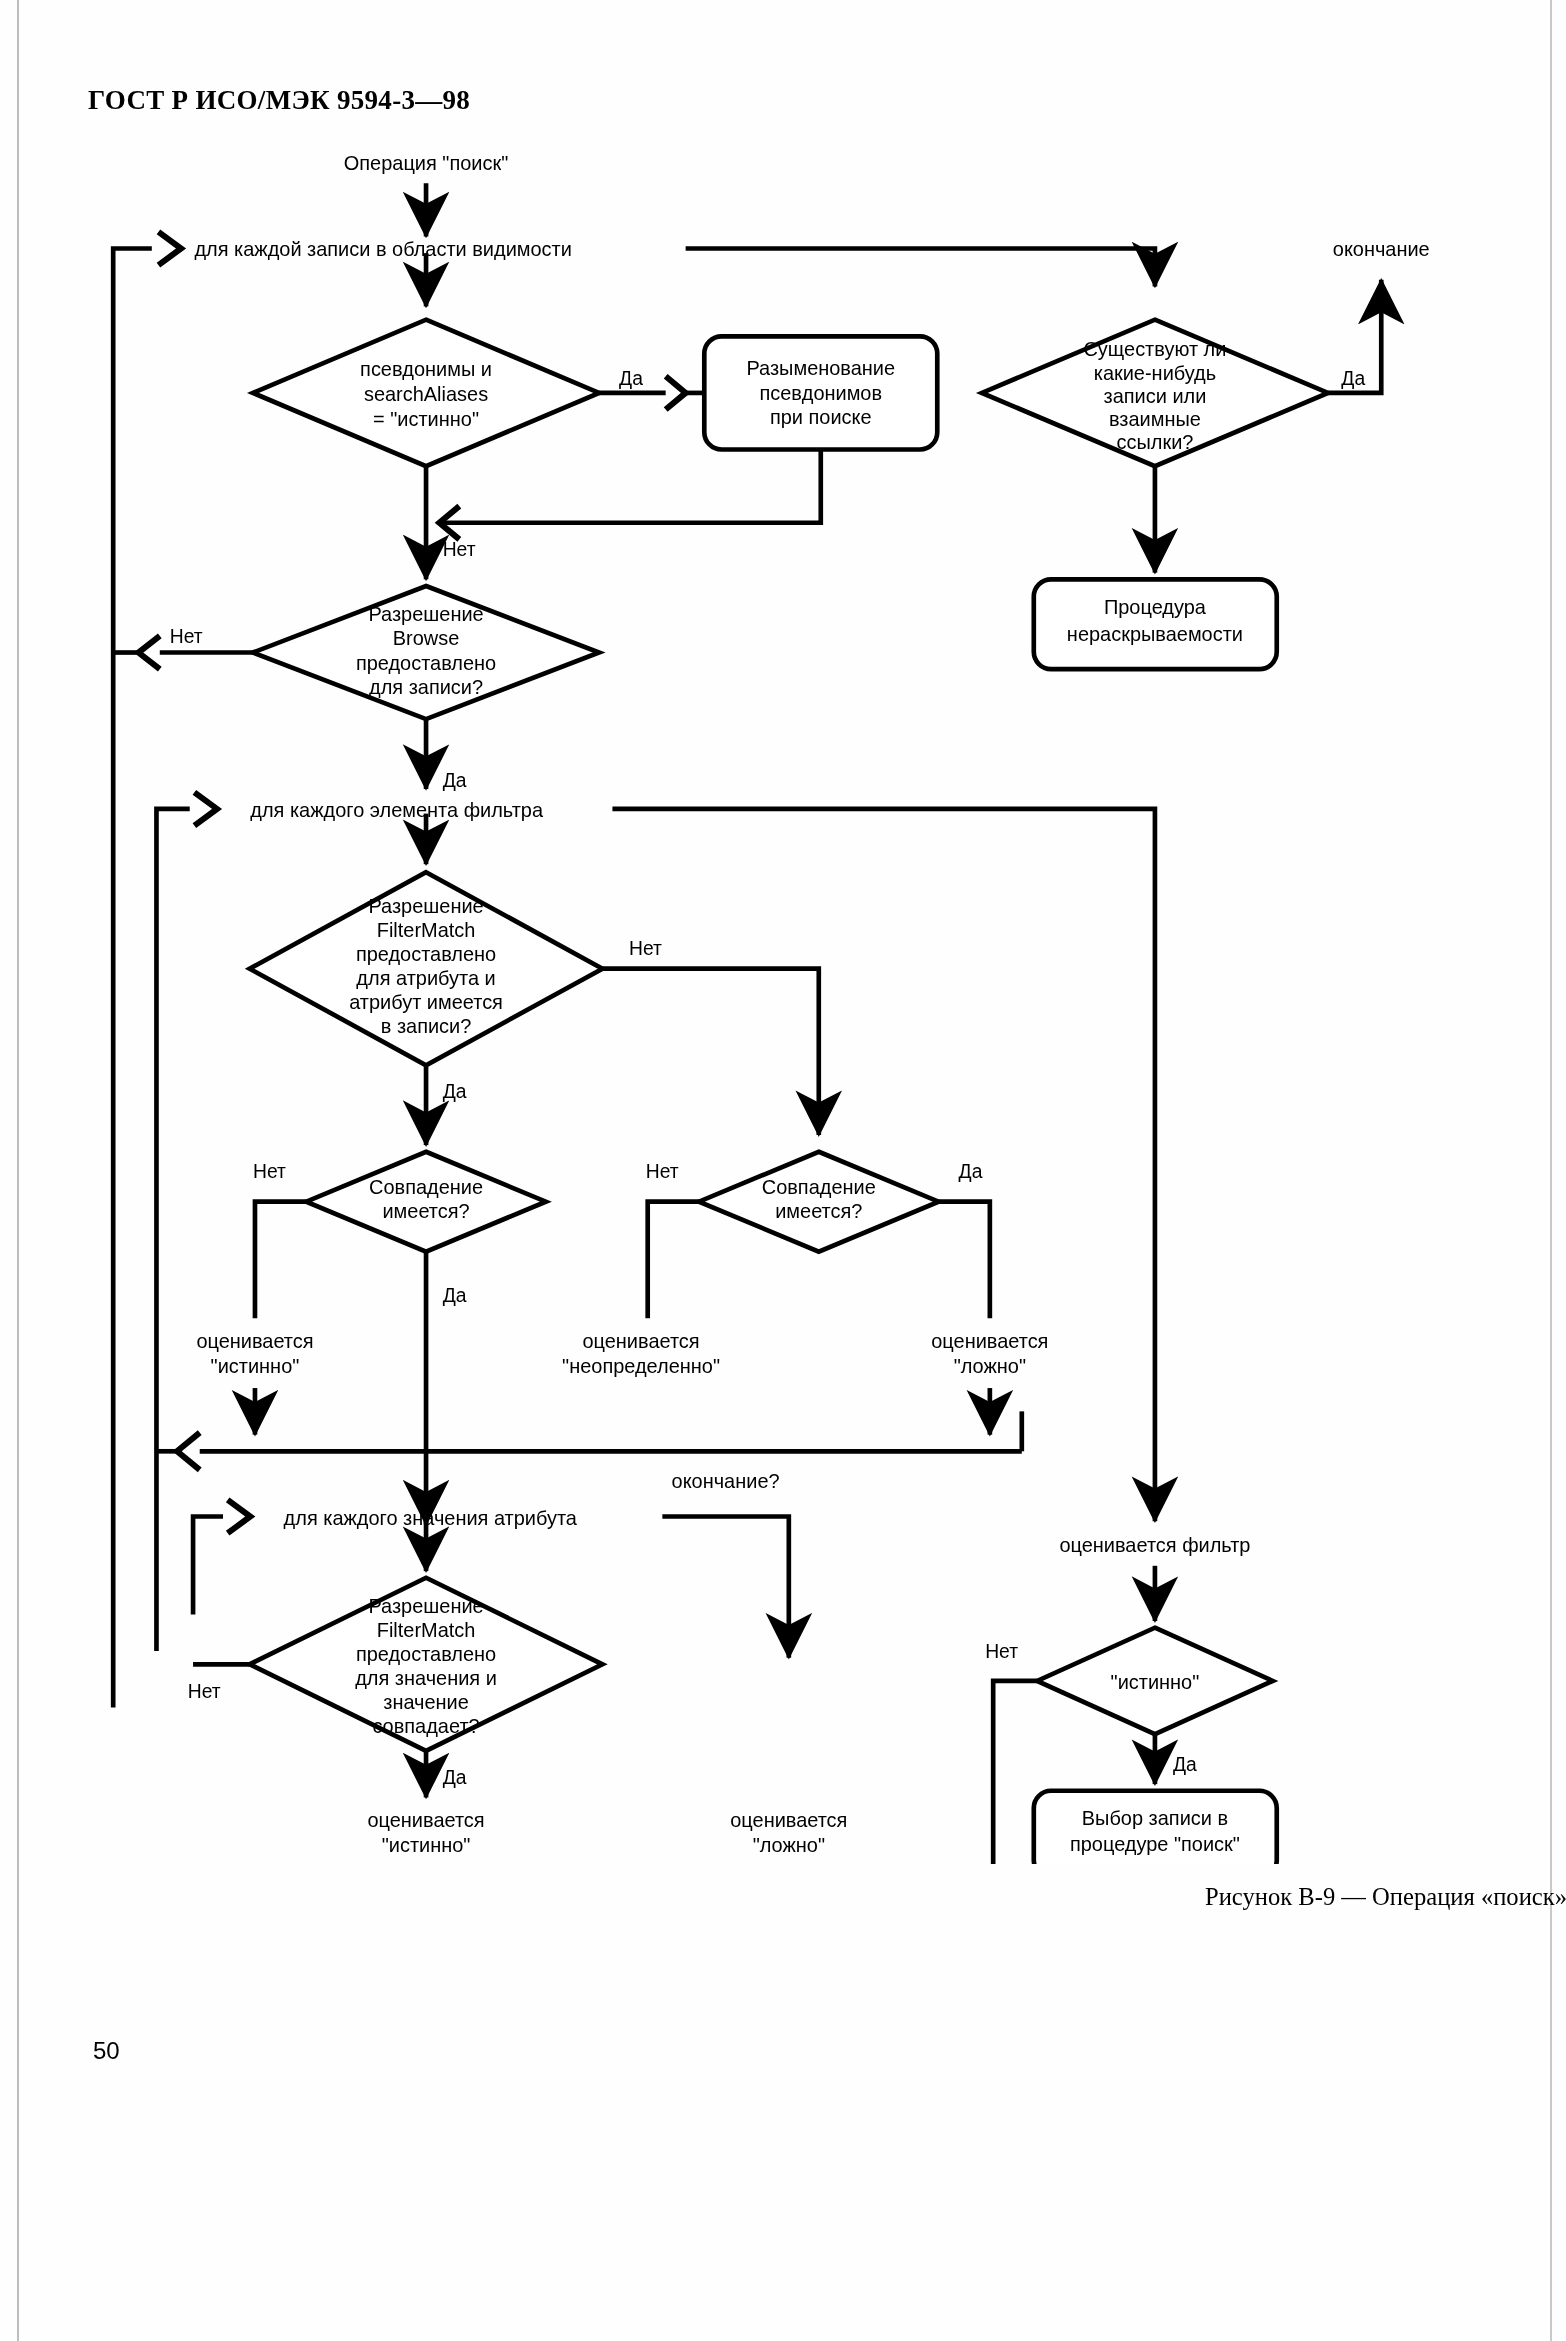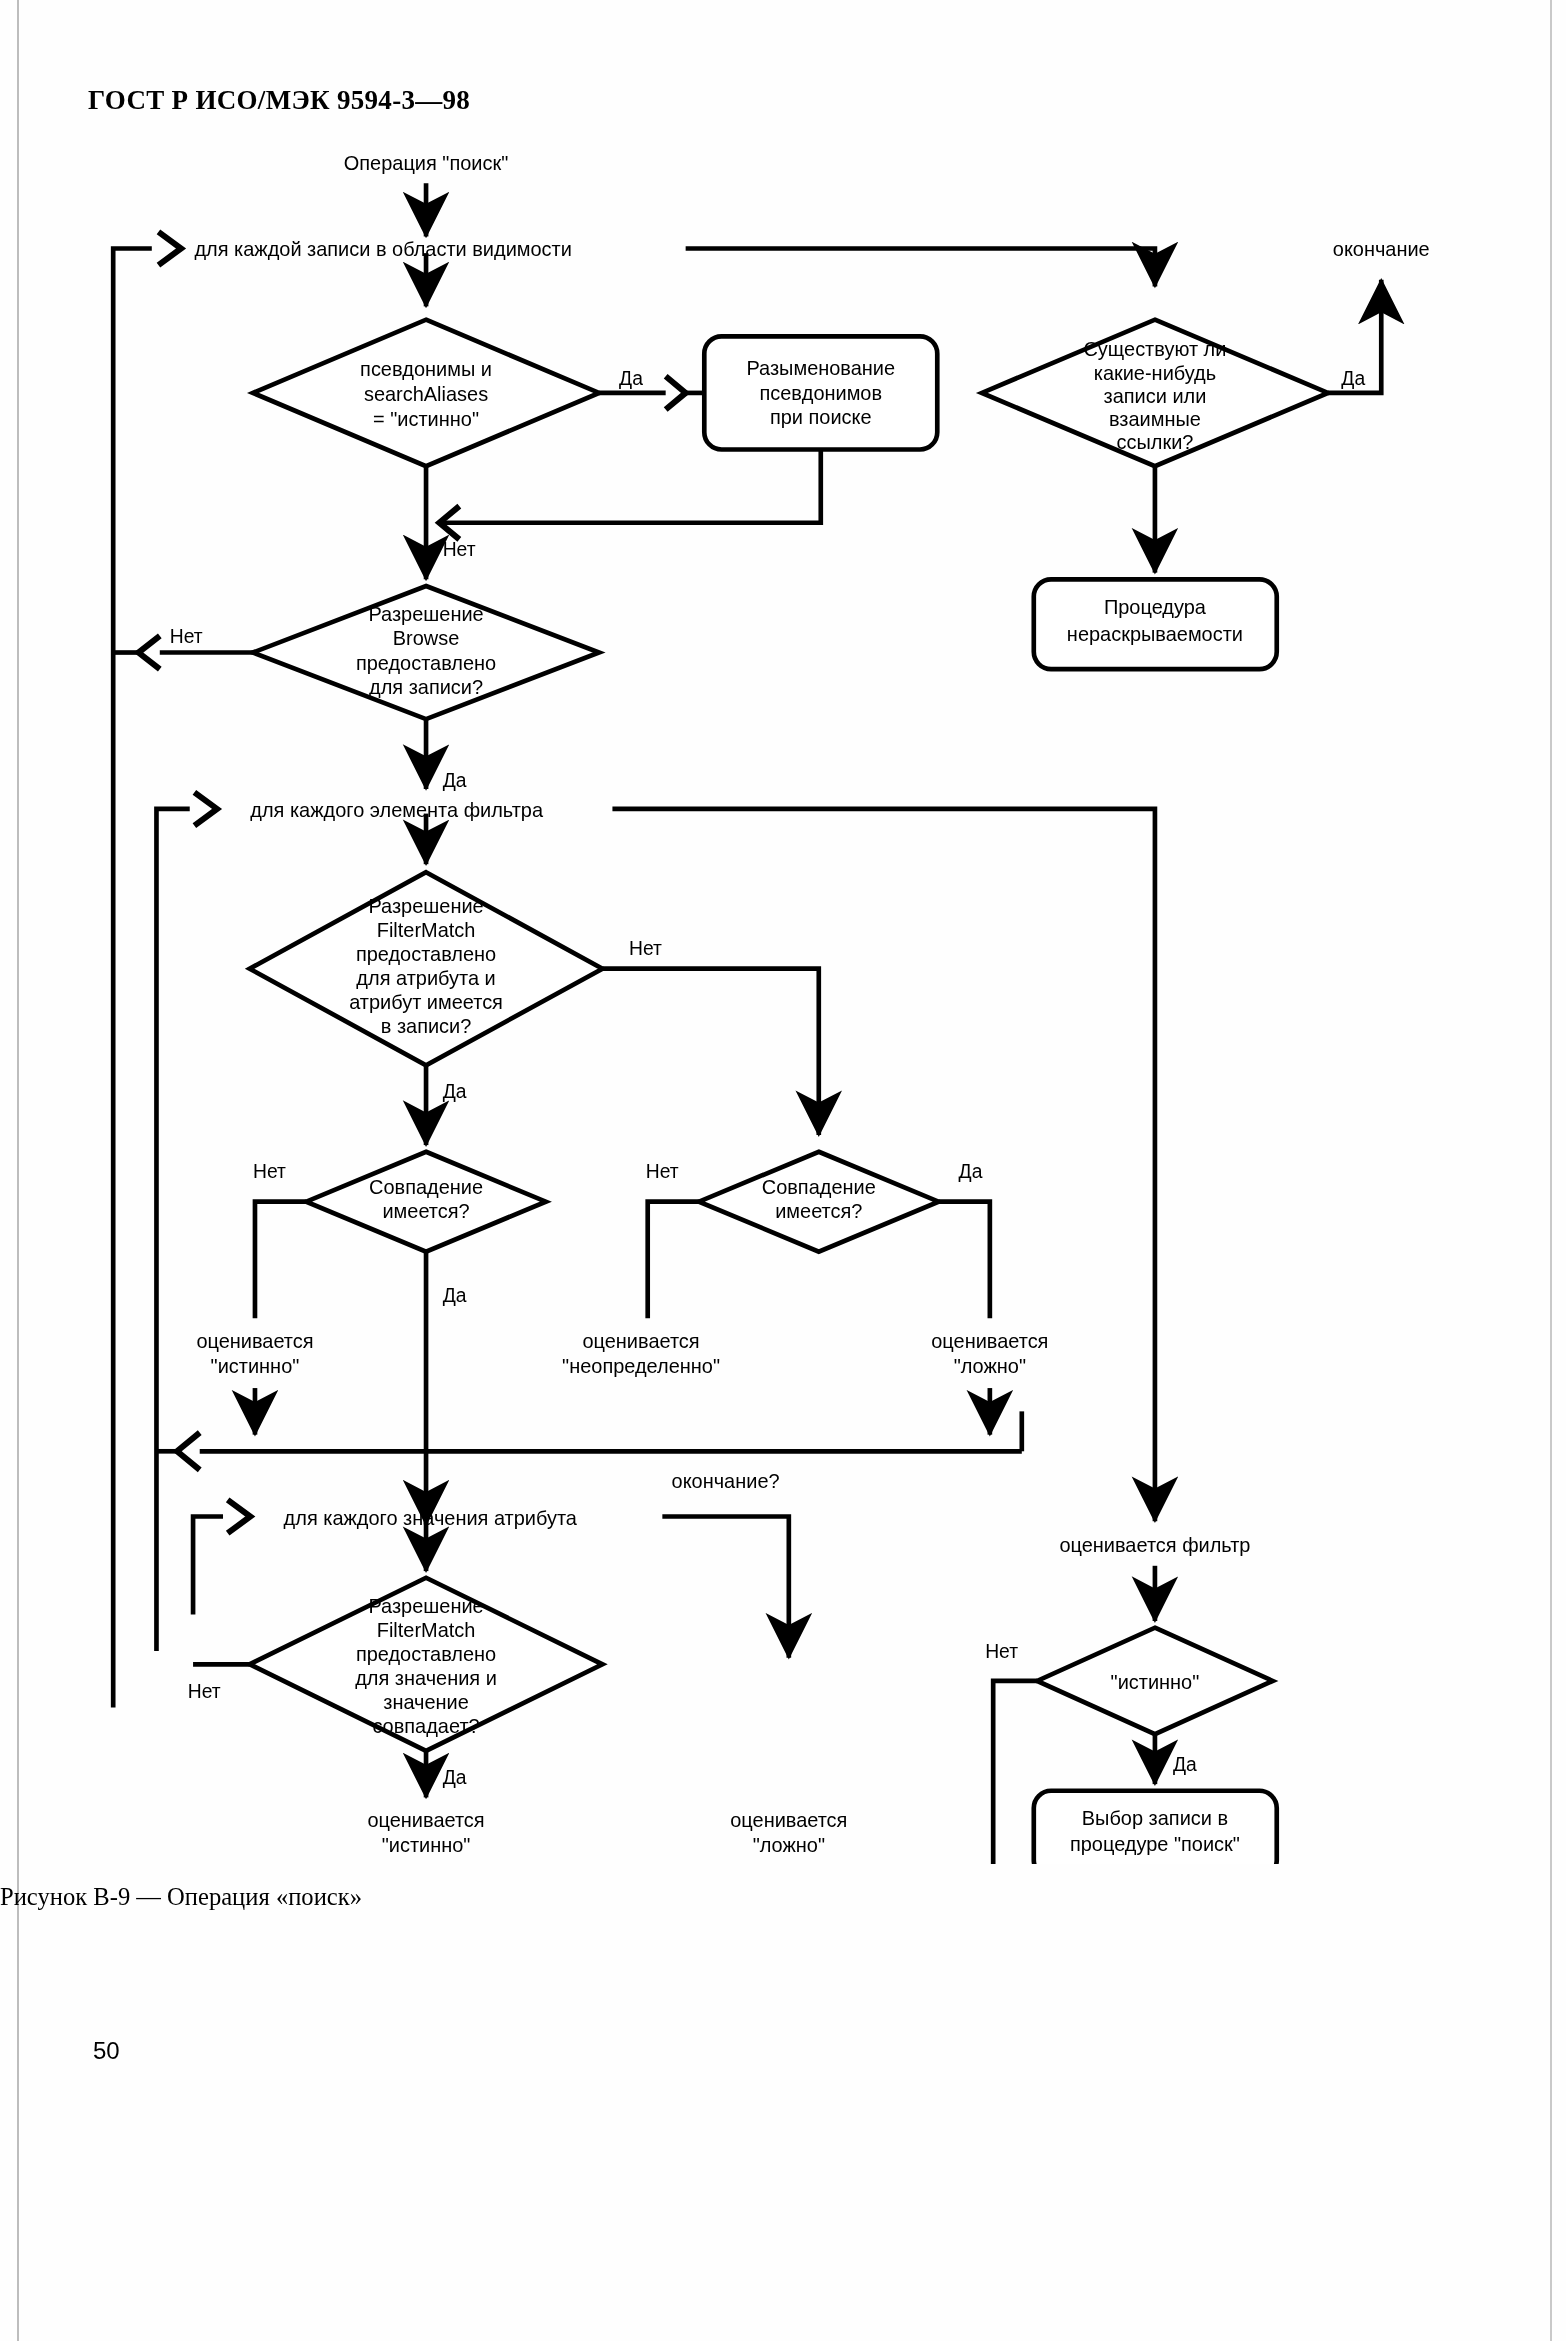--- a/index.html
+++ b/index.html
@@ -40,21 +40,21 @@
     font-weight: bold;
     font-size: 27px;
     letter-spacing: 0.3px;
     white-space: nowrap;
   }
   .figure-caption {
     position: absolute;
     left: 0;
     top: 1883px;
     width: 1567px;
-    text-align: left;
+    text-align: right;
     font-family: "Liberation Serif", serif;
     font-size: 24.6px;
   }
   .page-number {
     position: absolute;
     left: 93px;
     top: 2037px;
     font-family: Liberation Sans, sans-serif;
     font-size: 24px;
   }

